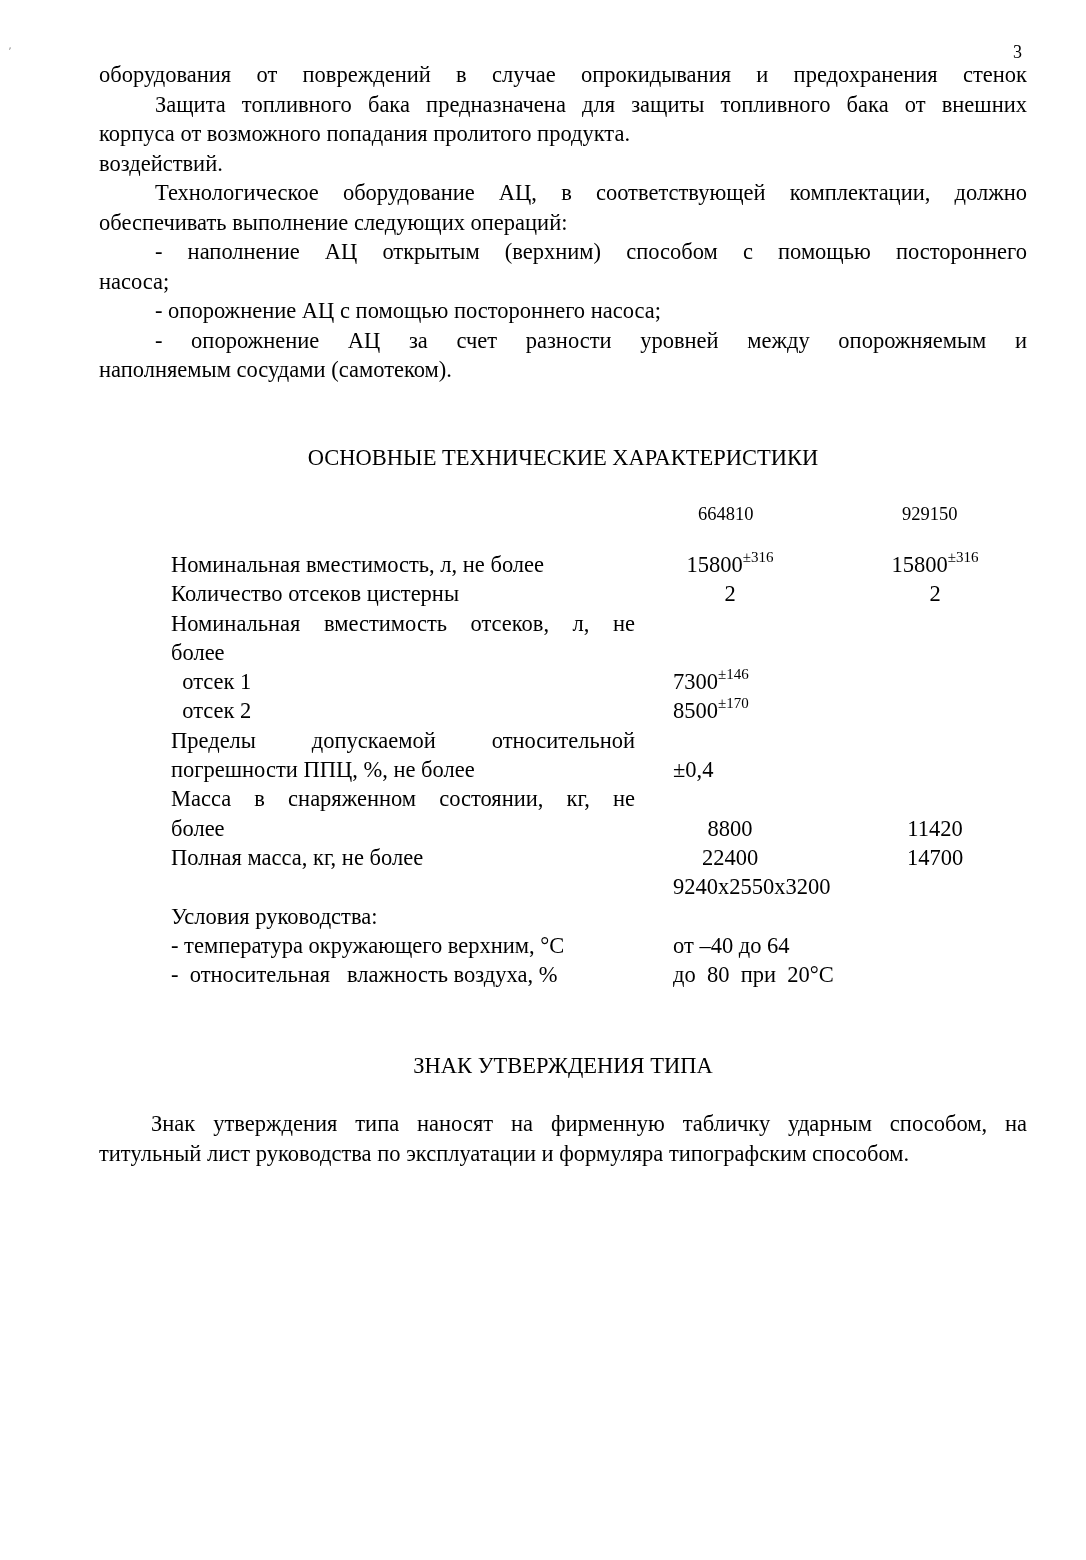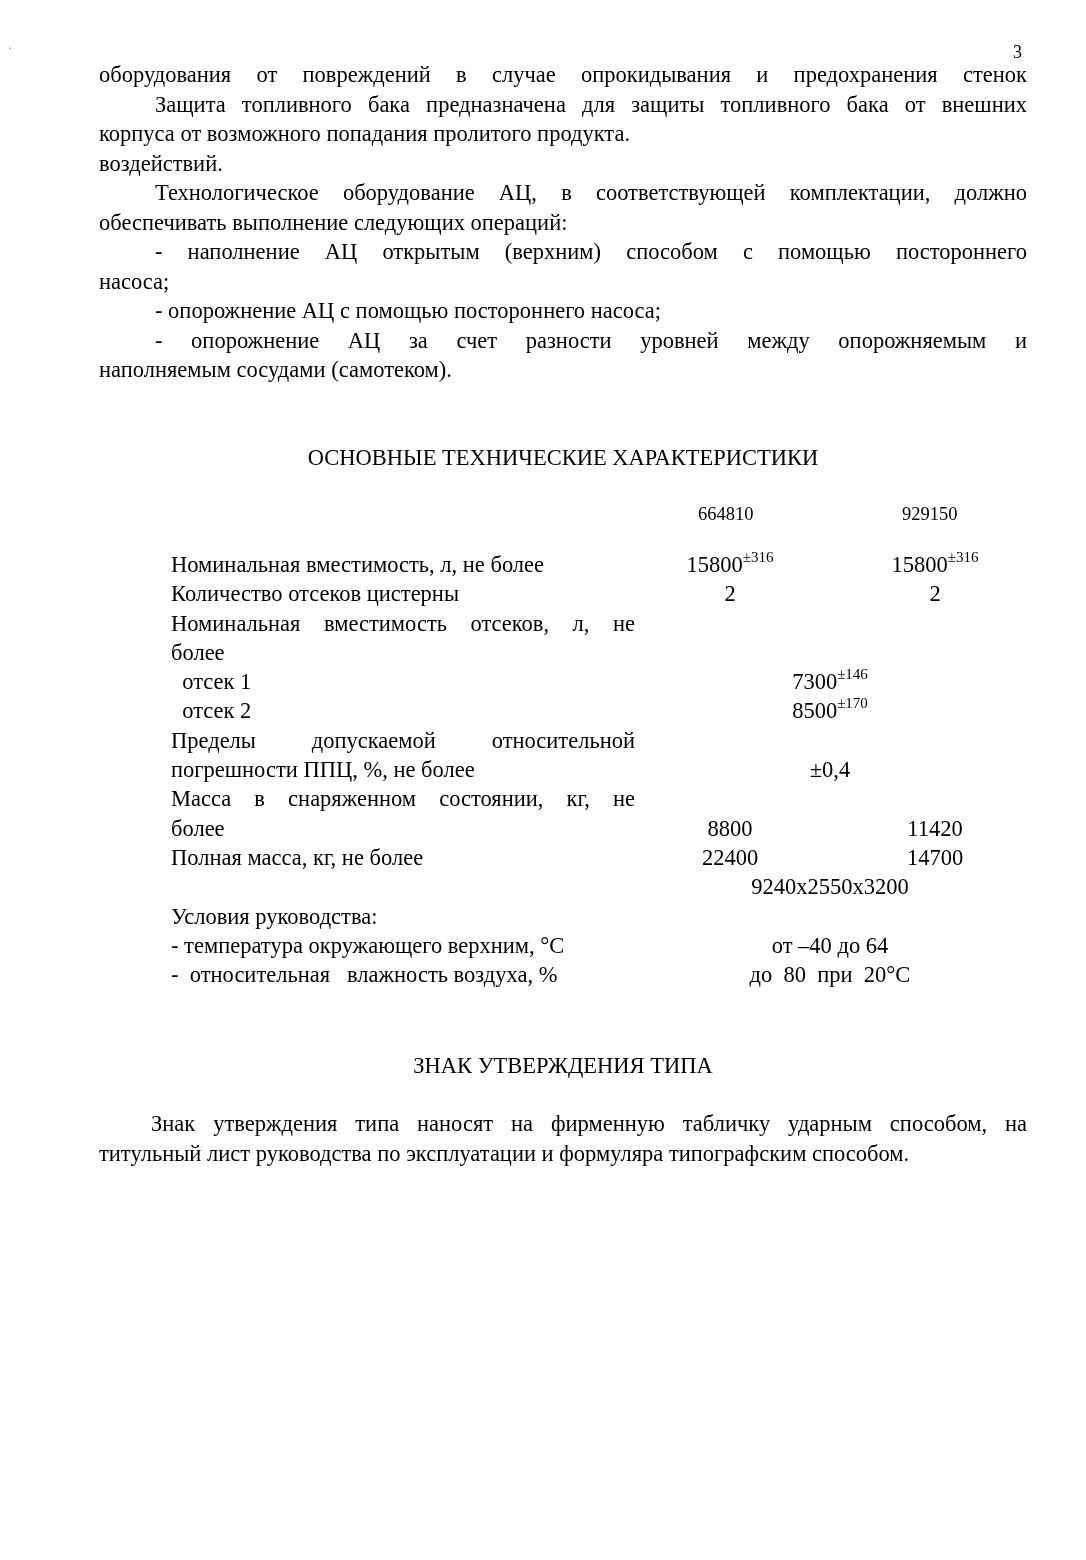--- a/index.html
+++ b/index.html
@@ -14,21 +14,21 @@
     .p { margin: 0; text-align: justify; text-align-last: left; }
     .indent { text-indent: 56px; }
     .just-full { text-align: justify; text-align-last: justify; }
     .heading { position: absolute; left: 0; width: 1086px; text-align: center; font-size: 22.5px; }
     .specs { position: absolute; left: 155px; top: 550px; width: 830px; }
     .row { position: relative; height: 29.3px; }
     .lbl { position: absolute; left: 0; width: 464px; white-space: nowrap; margin-left: 16px; }
     .lbl.justify { text-align: justify; text-align-last: justify; }
     .c1 { position: absolute; left: 495px; width: 160px; text-align: center; }
     .c2 { position: absolute; left: 700px; width: 160px; text-align: center; }
-    .cspan { position: absolute; left: 530px; width: 290px; text-align: center; }
+    .cspan { position: absolute; left: 518px; width: 290px; }
     sup { font-size: 15px; line-height: 0; position: relative; top: -2px; }
     .colhdr { position: absolute; top: 500px; font-size: 18.5px; }
   </style>
 </head>
 <body>
 
 <div class="stray-mark">ʹ</div>
 <div class="page-num">3</div>
 
 <div class="body-text" style="top:60px">

